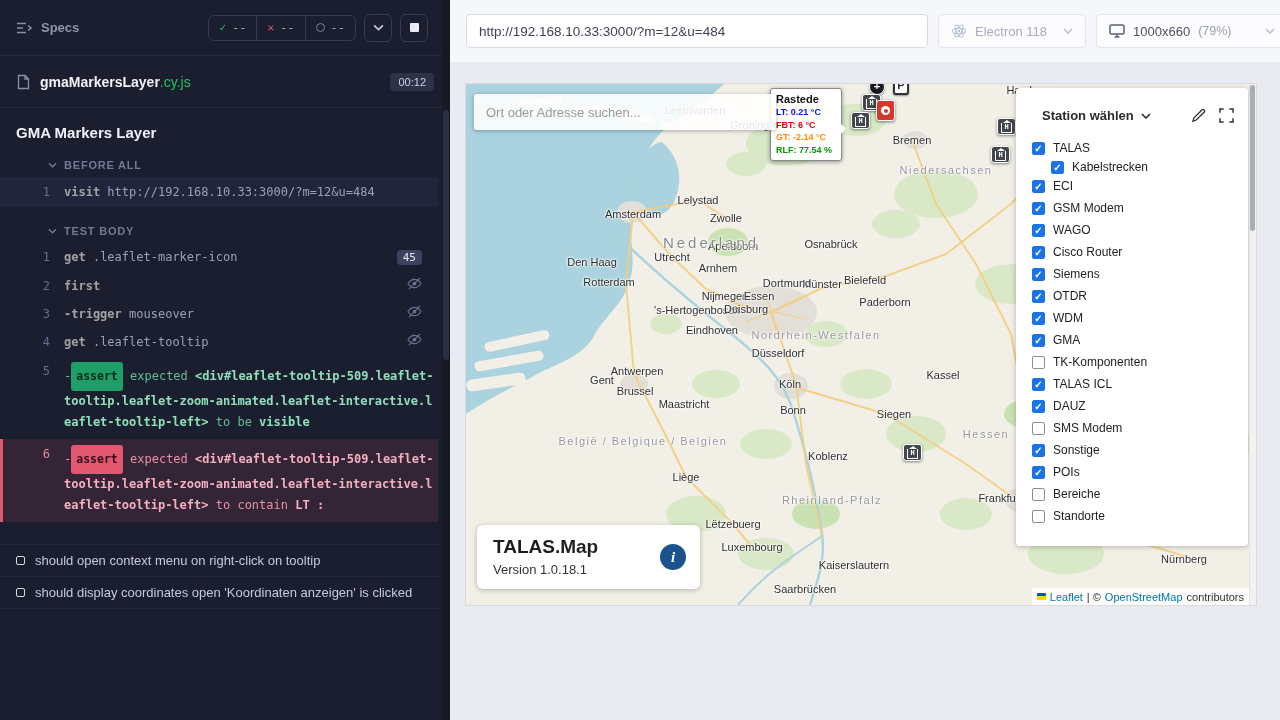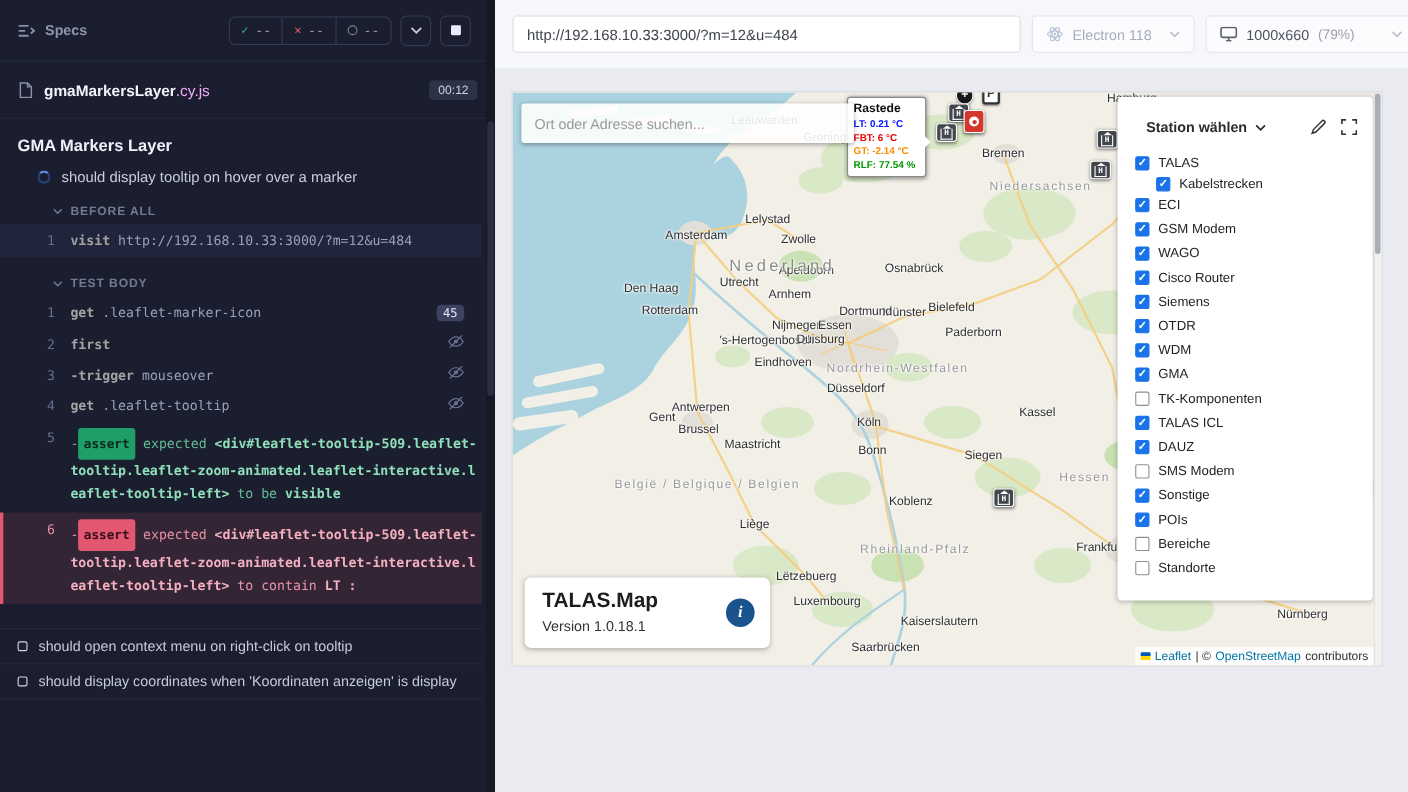--- a/index.html
+++ b/index.html
@@ -25,21 +25,21 @@
   .st-fail { color:#e45770; font-size:11px; }
   .ring { width:9px; height:9px; border:1.5px solid #7b819e; border-radius:50%; display:inline-block; }
   .icon-btn { width:28px; height:28px; border:1px solid #363b55; border-radius:6px; background:transparent;
               display:flex; align-items:center; justify-content:center; cursor:pointer; }
   .stop-sq { width:9px; height:9px; background:#e8eaf5; border-radius:1px; display:block; }
 
   .spec-bar { height:52px; display:flex; align-items:center; gap:10px; padding:0 16px;
               border-bottom:1px solid #272b40; }
   .spec-name { font-size:14px; }
   .spec-name b { color:#f2f4fb; font-weight:700; }
-  .spec-name i { color:#f0abfc; font-style:normal; }
+  .spec-name i { color:#22c55e; font-style:normal; }
   .duration-badge { margin-left:auto; background:#2e3247; color:#ccd0e4; font-size:11px;
                     padding:3px 8px; border-radius:4px; }
 
   .runnables { padding:14px 12px 0 0; }
   .suite-title { margin:2px 0 0 16px; font-size:15px; font-weight:600; color:#f0f2fa; }
   .test-row { display:flex; align-items:center; gap:10px; margin:12px 0 0 34px; }
   .spinner { width:12px; height:12px; border-radius:50%; border:2px solid #28427a; border-top-color:#5f8fe8; }
   .test-title { font-size:13.5px; color:#c9cde0; }
 
   .section-h { display:flex; align-items:center; gap:7px; margin:18px 0 6px 48px;
@@ -211,24 +211,20 @@
           <path d="M2.5 1.5h6.5l3.5 3.5v9.5h-10z" stroke="#8b90a8" stroke-width="1.3"></path>
           <path d="M9 1.5V5h3.5" stroke="#8b90a8" stroke-width="1.3"></path>
         </svg>
       <span class="spec-name"><b>gmaMarkersLayer</b><i>.cy.js</i></span>
       <span class="duration-badge">00:12</span>
     </div>
 
     <div class="runnables">
       <div class="suite-title">GMA Markers Layer</div>
 
-      <div class="test-row">
-        <span class="spinner"></span>
-        <span class="test-title">should display tooltip on hover over a marker</span>
-      </div>
 
       <div class="section-h">
         <svg width="9" height="6" viewBox="0 0 10 6">
             <path d="M1 1l4 4 4-4" fill="none" stroke="#747a95" stroke-width="1.5"></path>
           </svg>
         <span>BEFORE ALL</span>
       </div>
       <div class="cmd visit-row">
         <span class="num">1</span>
         <span class="cmd-body"><span class="cmd-name">visit</span>  <span class="cmd-args">http://192.168.10.33:3000/?m=12&amp;u=484</span></span>
@@ -284,21 +280,21 @@
         <span class="cmd-body"><span>-</span><span class="pill pill-fail">assert</span> <span>expected</span> <strong class="sel">&lt;div#leaflet-tooltip-509.leaflet-tooltip.leaflet-zoom-animated.leaflet-interactive.leaflet-tooltip-left&gt;</strong> <span>to contain</span> <strong>LT :</strong></span>
       </div>
 
       <div class="queued">
         <div class="qtest">
           <span class="qsquare"></span>
           <span>should open context menu on right-click on tooltip</span>
         </div>
         <div class="qtest">
           <span class="qsquare"></span>
-          <span>should display coordinates when 'Koordinaten anzeigen' is display</span>
+          <span>should display coordinates open 'Koordinaten anzeigen' is clicked</span>
         </div>
       </div>
     </div>
 
     <div class="sb-scrollstrip">
         <span class="sb-thumb"></span>
       </div>
   </aside>
 
   <main class="main">

